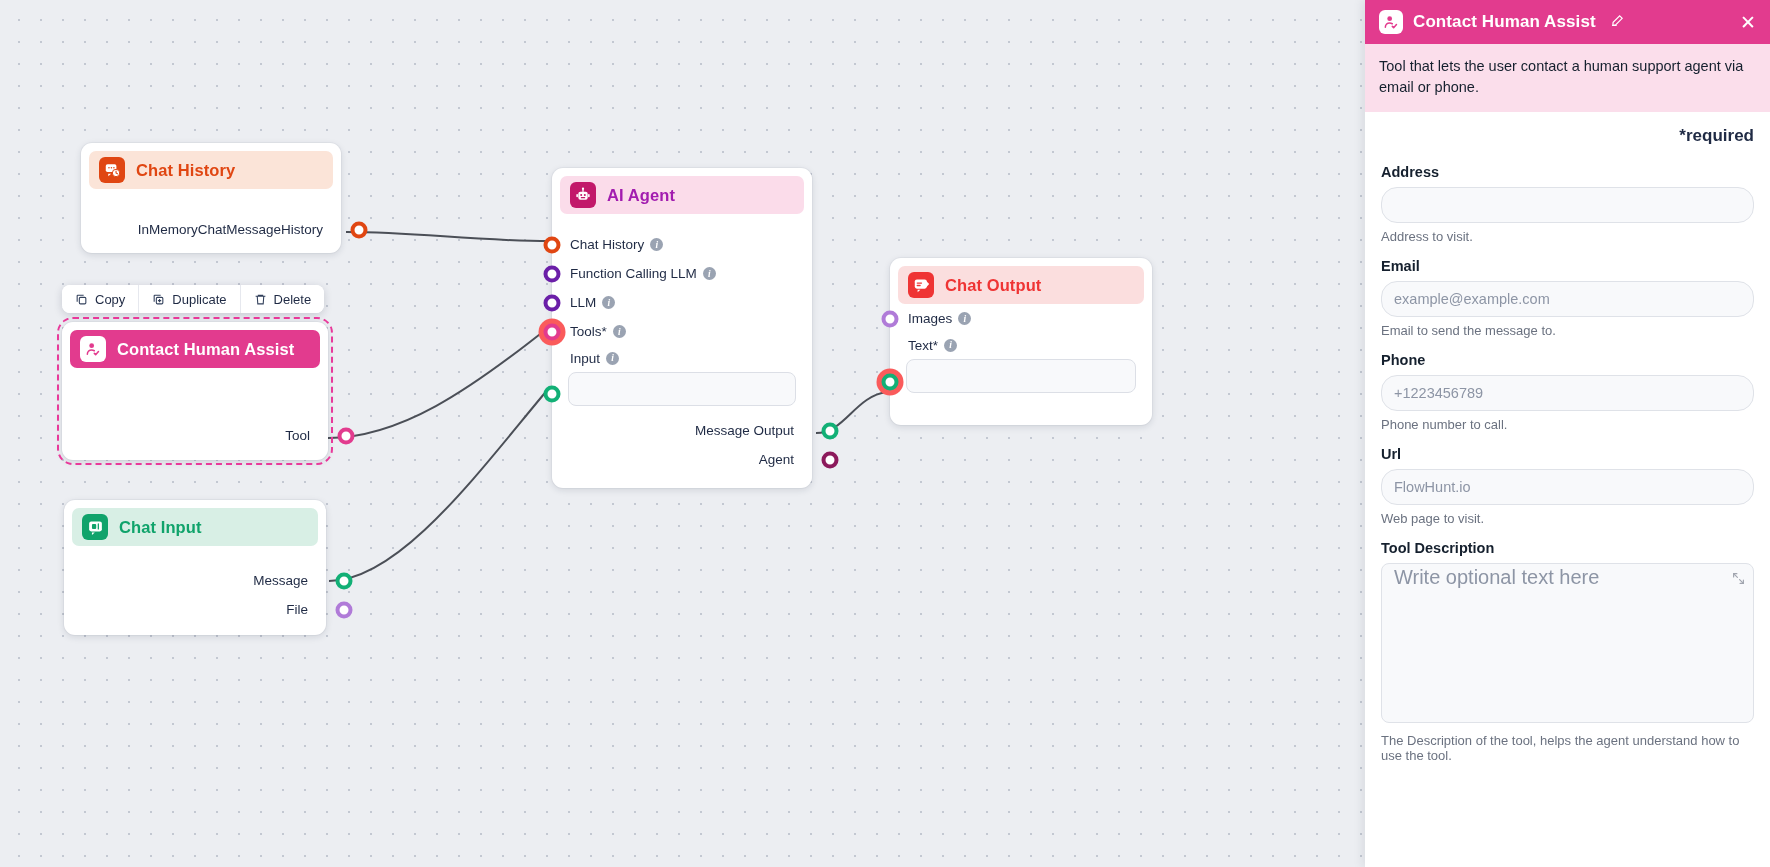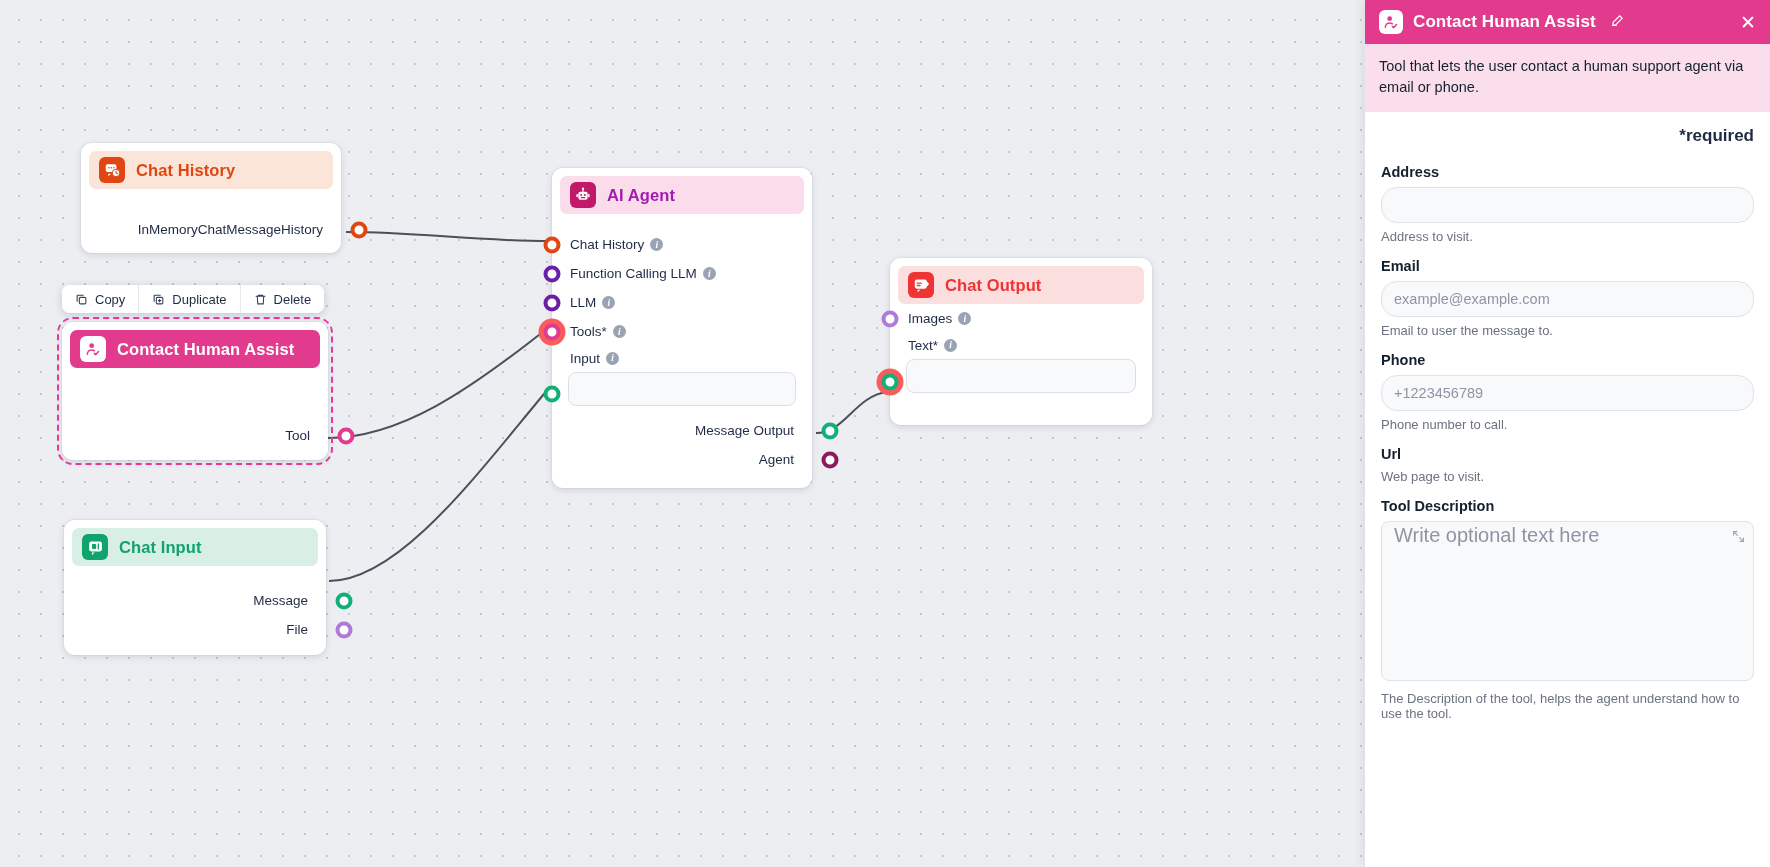--- a/index.html
+++ b/index.html
@@ -281,21 +281,21 @@
         <span>Contact Human Assist</span>
       </div>
       <div class="node-body" style="padding-top:53px;">
         <div class="port-row right">
           <span class="port-label">Tool</span>
           <span class="port on-right" style="border-color:#e23b8e; left:calc(100% + 18px);"></span>
         </div>
       </div>
     </div>
 
-    <div class="node" style="left:64px; top:520px; width:262px; height:135px;">
+    <div class="node" style="left:64px; top:500px; width:262px; height:135px;">
       <div class="node-head" style="background:#d8efe5; color:#10a36b;">
         <span class="node-icon" style="background:#10a36b;">
           <svg width="17" height="17" viewBox="0 0 24 24" fill="none">
             <rect x="3" y="3.5" width="18" height="14" rx="3" fill="#fff"></rect>
             <path d="M7 19 L7 22.5 L11 19 Z" fill="#fff"></path>
             <rect x="7" y="7" width="6" height="7" rx="1.4" fill="#10a36b"></rect>
             <path d="M16 7v7" stroke="#10a36b" stroke-width="1.8" stroke-linecap="round"></path>
           </svg>
         </span>
         <span>Chat Input</span>
@@ -431,27 +431,28 @@
     <div id="required-note">*required</div>
 
     <div id="panel-body">
 
       <div class="f-label">Address</div>
       <input class="f-input" placeholder="" style="">
       <div class="f-hint">Address to visit.</div>
 
       <div class="f-label">Email</div>
       <input class="f-input" placeholder="example@example.com" style="">
-      <div class="f-hint">Email to user the message to.</div>
+      <div class="f-hint">Email to send the message to.</div>
 
       <div class="f-label">Phone</div>
       <input class="f-input" placeholder="+1223456789" style="">
       <div class="f-hint">Phone number to call.</div>
 
       <div class="f-label">Url</div>
+      <input class="f-input" placeholder="FlowHunt.io" style="">
       <div class="f-hint">Web page to visit.</div>
 
       <div class="f-label">Tool Description</div>
       <div class="ta-wrap">
         <textarea class="f-textarea" placeholder="Write optional text here" style=""></textarea>
         <span class="expand-icon">
           <svg width="13" height="13" viewBox="0 0 24 24" fill="none" stroke="#5b6272" stroke-width="2.2" stroke-linecap="round">
             <path d="M9 3H3v6"></path>
               <path d="M15 21h6v-6"></path>
               <path d="M3 3l7 7"></path>

